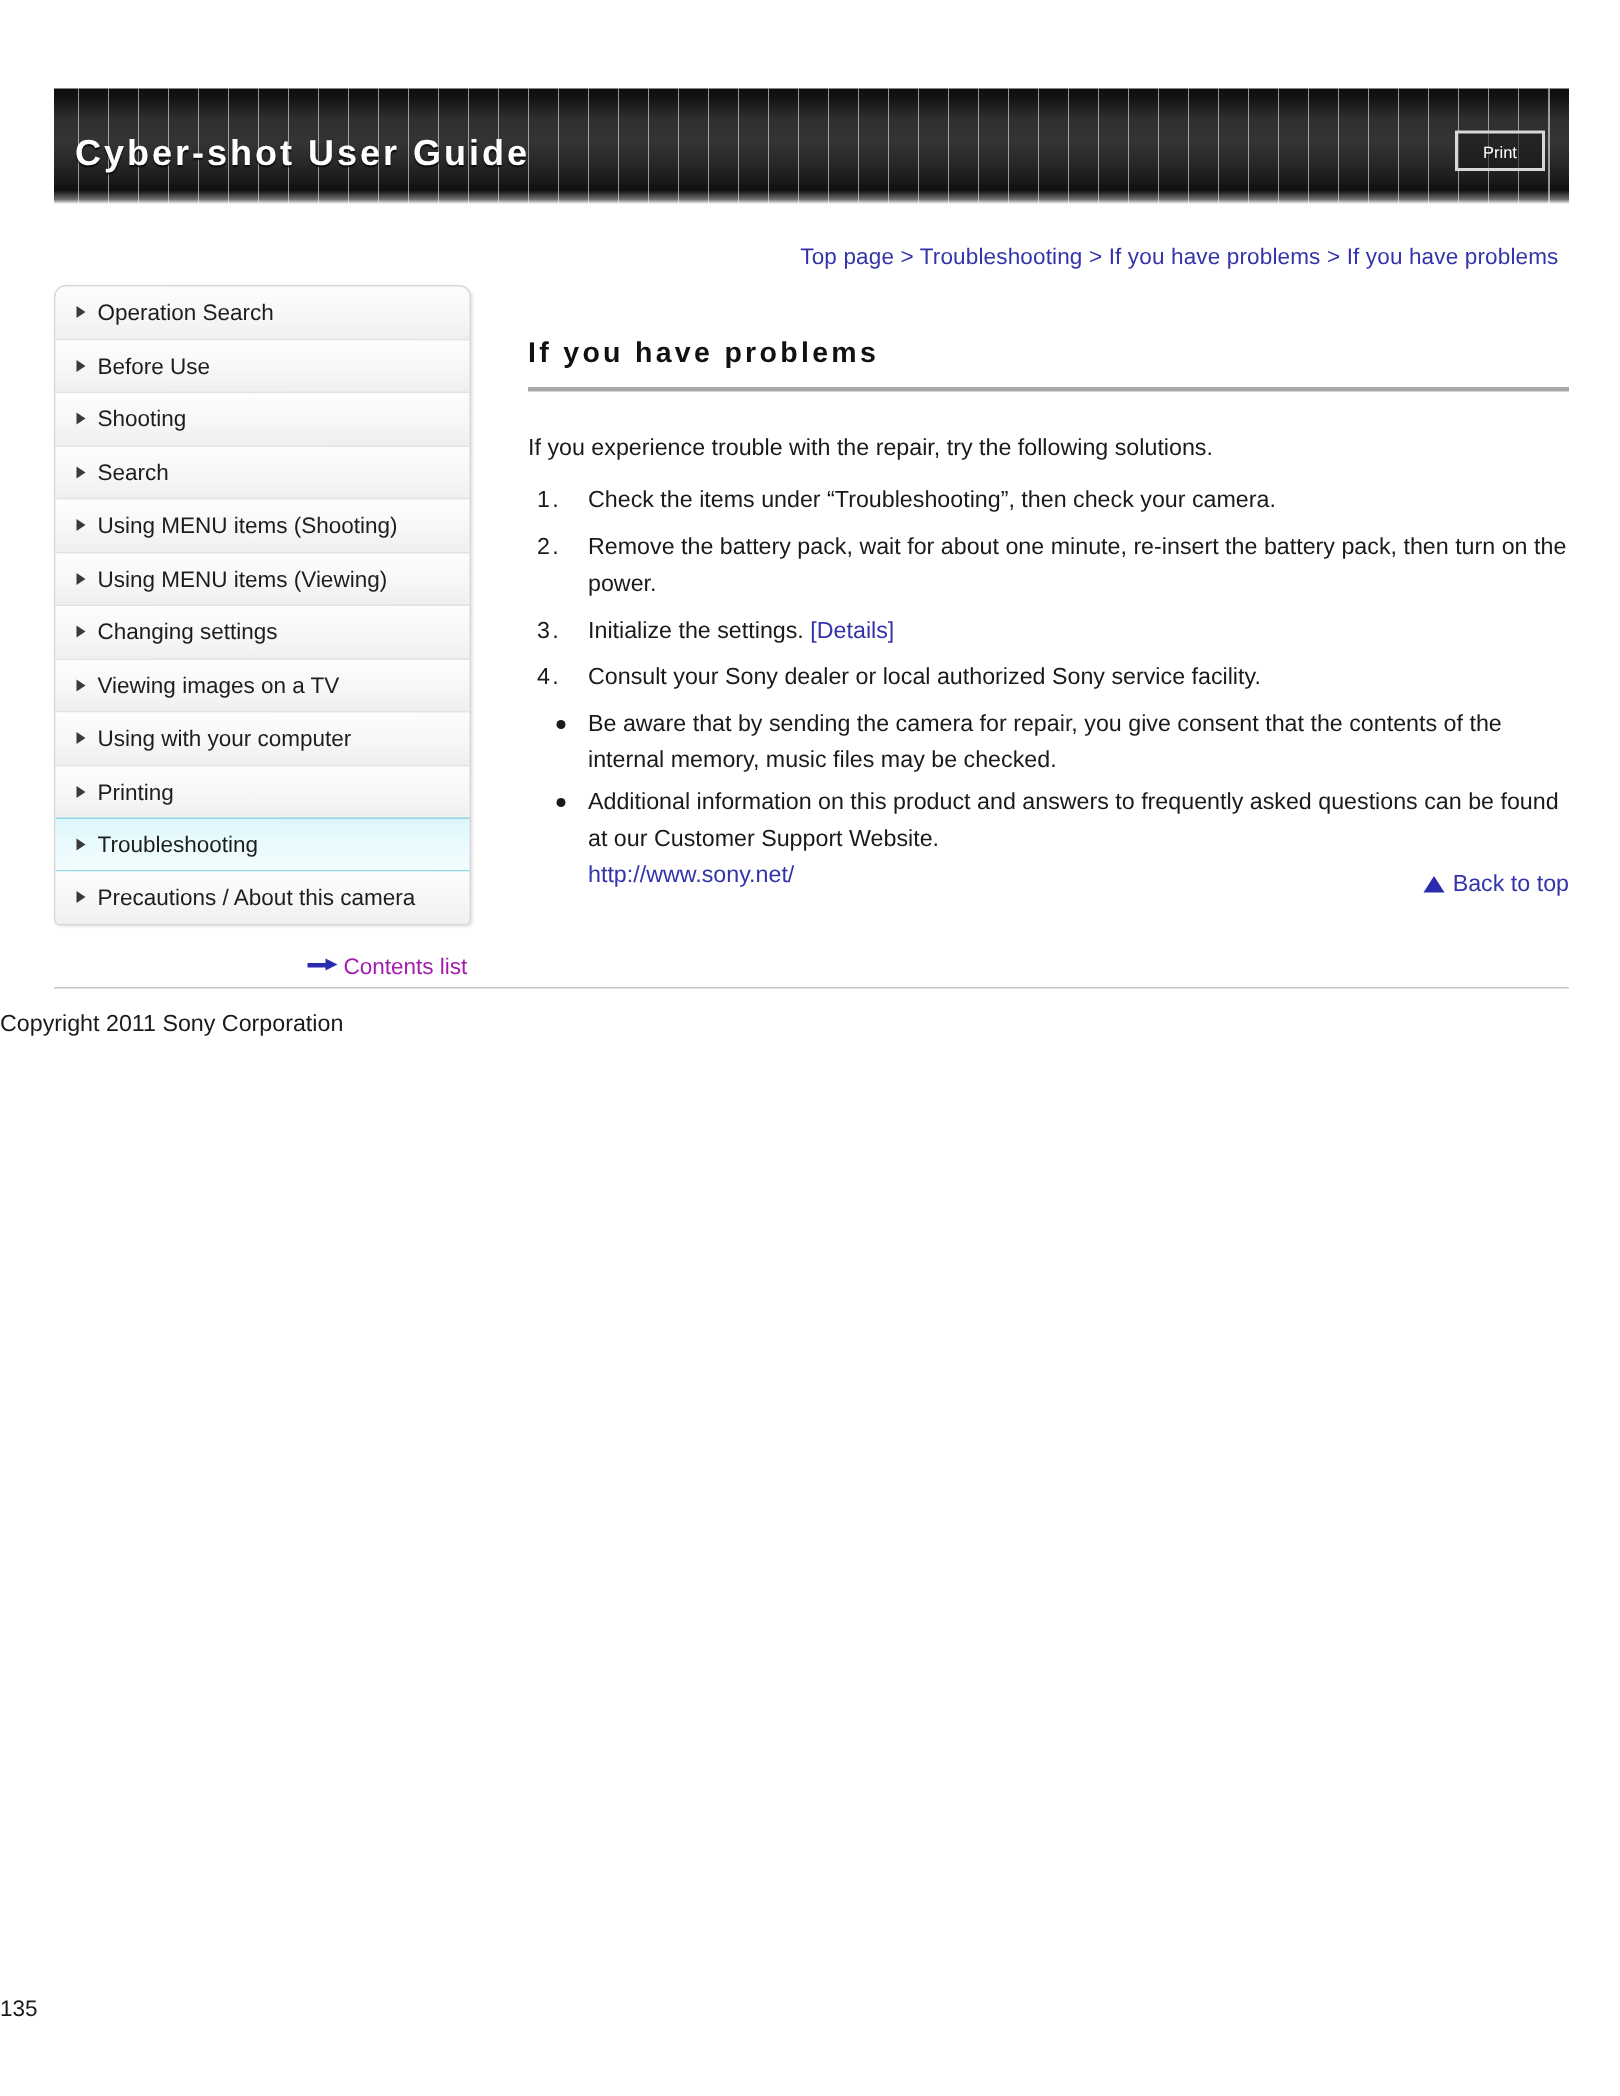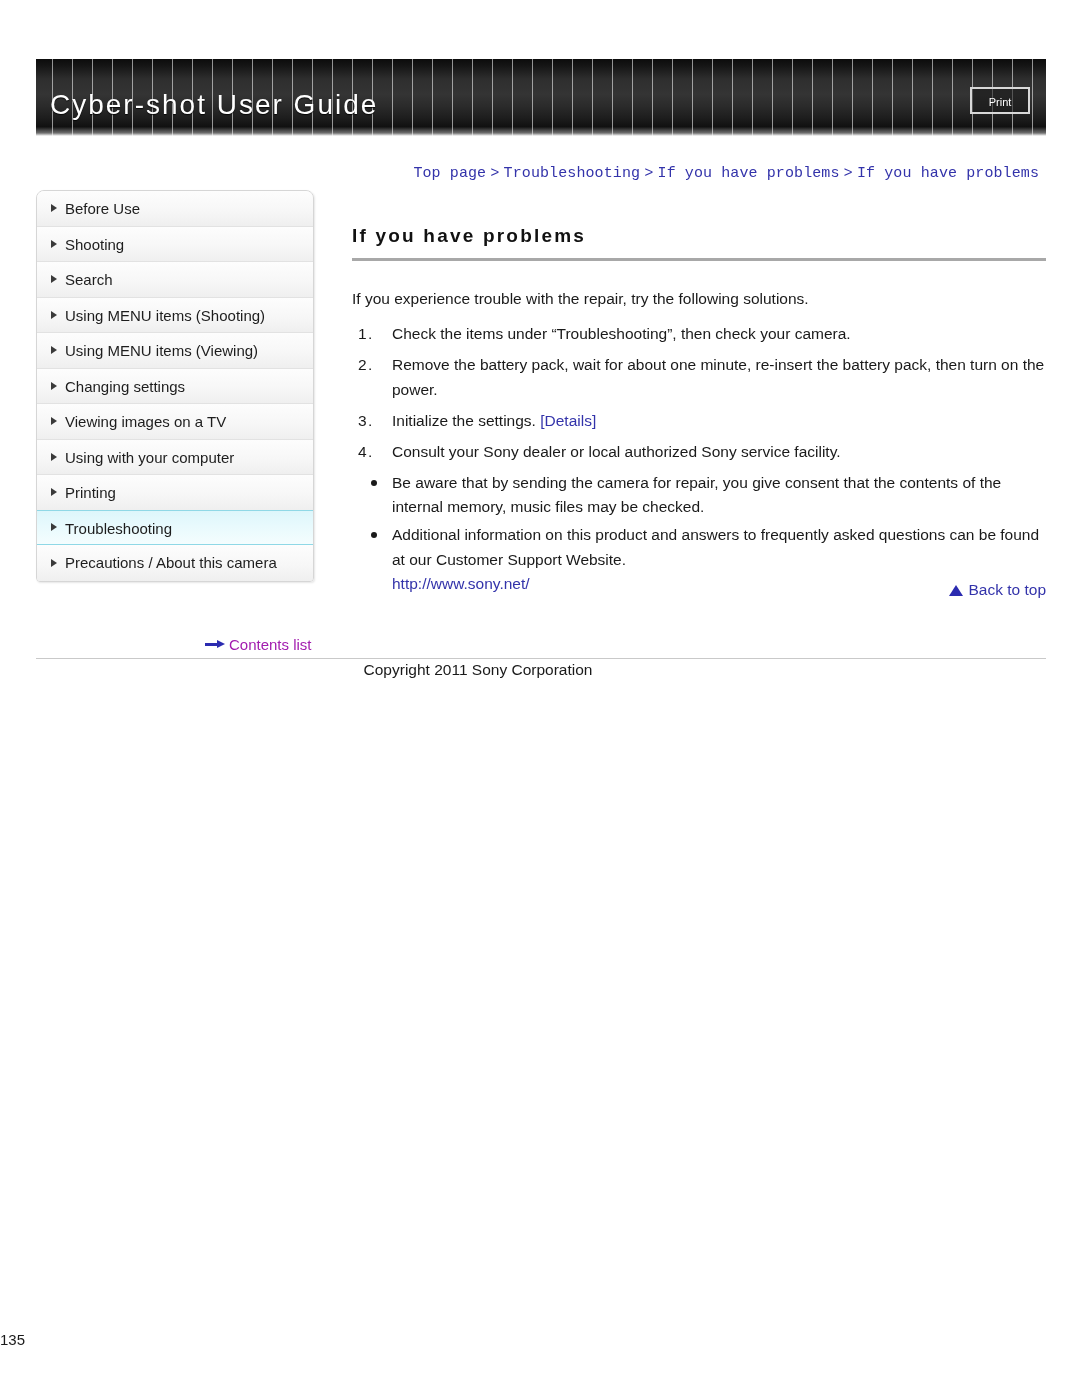--- a/index.html
+++ b/index.html
@@ -51,23 +51,23 @@
         #101010 88%,
         #6e6e6e 96%,
         #ffffff 100%);
     overflow: hidden;
   }
   .banner-title {
     position: absolute;
     left: 14px;
     top: 30px;
     color: #ffffff;
-    font-size: 28px;
+    font-size: 24px;
     letter-spacing: 2.0px;
-    font-weight: 400;
+    font-weight: 700;
     white-space: nowrap;
     text-shadow: 0 1px 1px rgba(0,0,0,0.8);
   }
   .print-button {
     position: absolute;
     right: 16px;
     top: 28px;
     width: 60px;
     height: 27px;
     border: 2px solid #d8d8d8;
@@ -83,21 +83,21 @@
   
   .breadcrumb {
     position: absolute;
     right: 41px;
     top: 163px;
     font-size: 15px;
     color: #3333aa;
     white-space: nowrap;
     letter-spacing: 0.1px;
   }
-  .breadcrumb .crumb { cursor: pointer; font-family: Liberation Mono, monospace; }
+  .breadcrumb .crumb { cursor: pointer; }
   .breadcrumb .sep { color: #3333aa; }
 
   
   .sidebar {
     position: absolute;
     left: 36px;
     top: 190px;
     width: 278px;
     border: 1px solid #d6d6d6;
     border-radius: 8px 8px 4px 4px;
@@ -265,24 +265,24 @@
     top: 658px;
     width: 1010px;
     height: 1px;
     background: #c9c9c9;
   }
   .copyright {
     position: absolute;
     left: 0;
     top: 658px;
     width: 956px;
-    text-align: center;
-    font-size: 15.5px;
-    color: #1a1a1a;
-    padding-top: 3px;
+    text-align: left;
+    font-size: 15.5px;
+    color: #1a1a1a;
+    padding-top: 16px;
   }
   .page-number {
     position: absolute;
     left: 0;
     top: 1331px;
     width: 1080px;
     text-align: left;
     font-size: 15px;
     color: #1a1a1a;
   }
@@ -293,20 +293,21 @@
 <div class="page">
 
   <div class="banner">
     <div class="banner-title">Cyber-shot User Guide</div>
     <div class="print-button">Print</div>
   </div>
 
   <div class="breadcrumb" id="breadcrumb"><span class="crumb">Top page</span><span class="sep"> &gt; </span><span class="crumb">Troubleshooting</span><span class="sep"> &gt; </span><span class="crumb">If you have problems</span><span class="sep"> &gt; </span><span class="crumb">If you have problems</span></div>
 
   <div class="sidebar" id="sidebar">
+      <div class="nav-item"><span class="tri"></span><span>Operation Search</span></div>
       <div class="nav-item"><span class="tri"></span><span>Before Use</span></div>
       <div class="nav-item"><span class="tri"></span><span>Shooting</span></div>
       <div class="nav-item"><span class="tri"></span><span>Search</span></div>
       <div class="nav-item"><span class="tri"></span><span>Using MENU items (Shooting)</span></div>
       <div class="nav-item"><span class="tri"></span><span>Using MENU items (Viewing)</span></div>
       <div class="nav-item"><span class="tri"></span><span>Changing settings</span></div>
       <div class="nav-item"><span class="tri"></span><span>Viewing images on a TV</span></div>
       <div class="nav-item"><span class="tri"></span><span>Using with your computer</span></div>
       <div class="nav-item"><span class="tri"></span><span>Printing</span></div>
       <div class="nav-item active"><span class="tri"></span><span>Troubleshooting</span></div>

